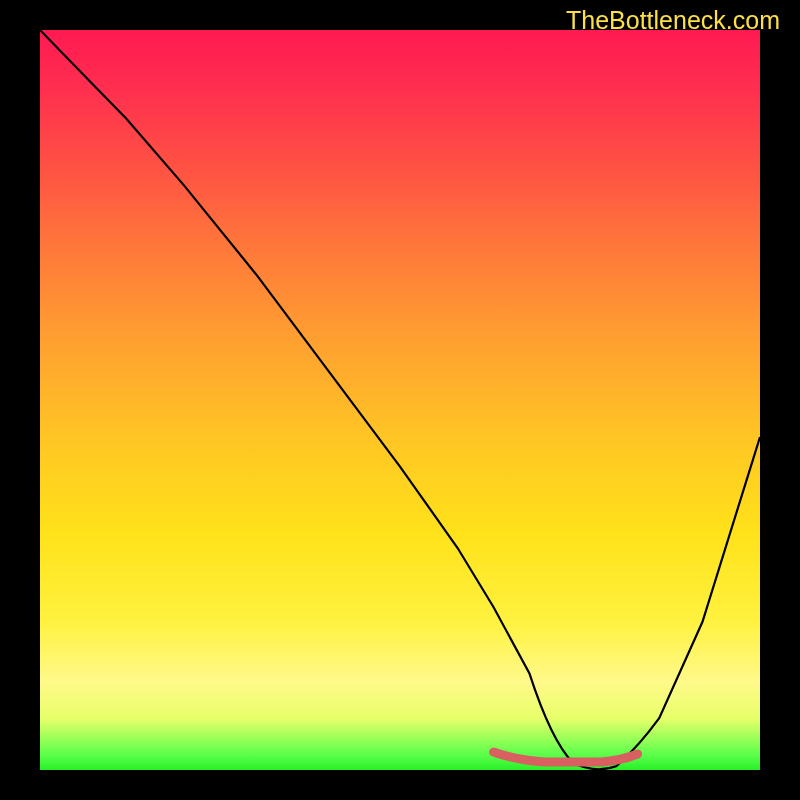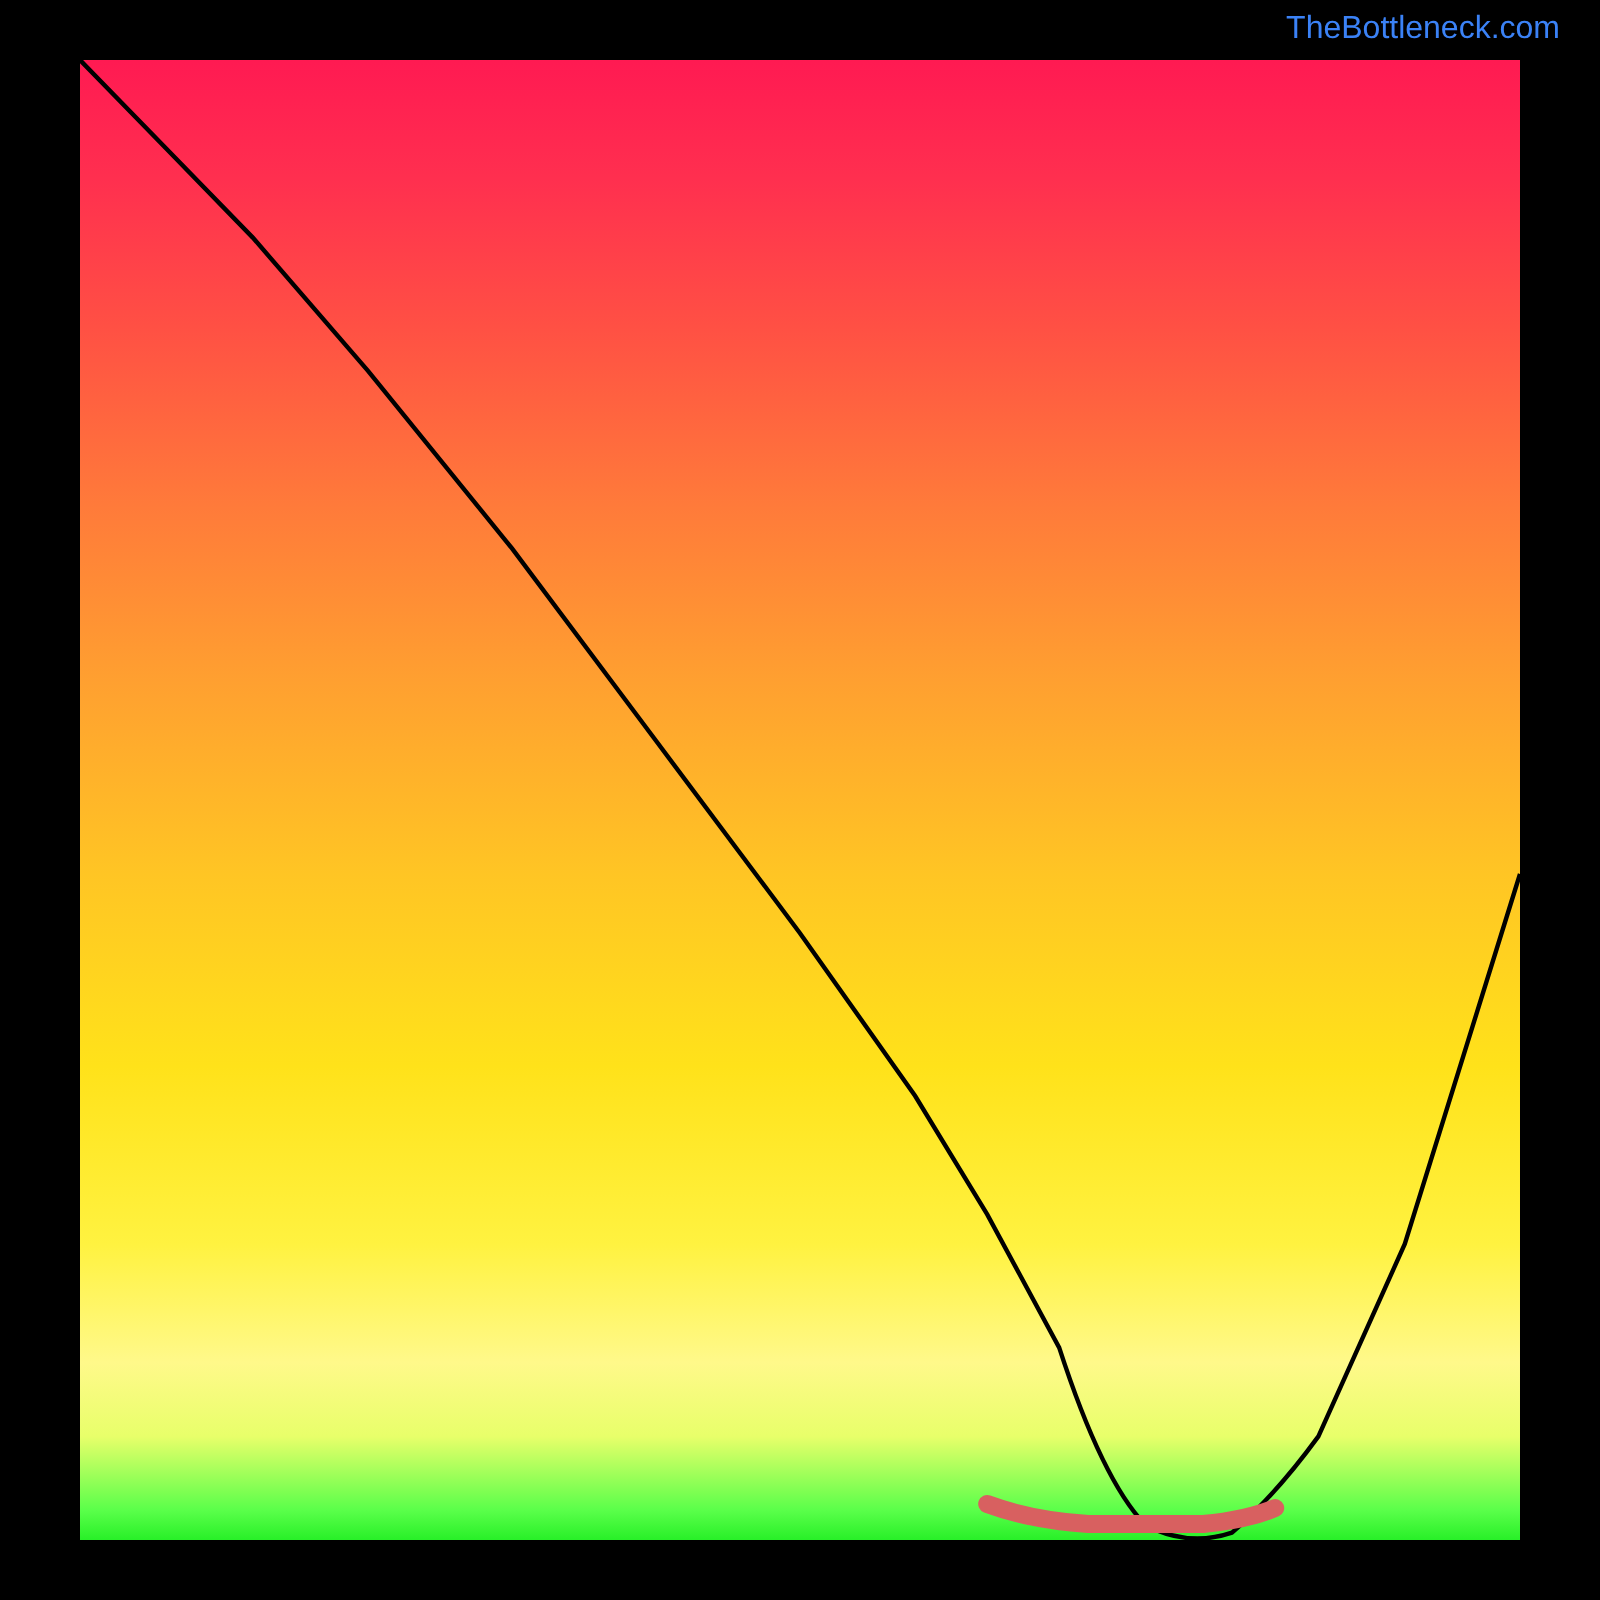--- a/index.html
+++ b/index.html
@@ -7,22 +7,22 @@
     width: 800px;
     height: 800px;
     background: #000;
     position: relative;
     font-family: Arial, sans-serif;
   }
   .watermark {
     position: absolute;
     top: 6px;
     right: 20px;
-    color: #3b82f6;
-    font-size: 16px;
+    color: #fde047;
+    font-size: 25px;
     font-weight: 500;
     z-index: 10;
   }
   .plot-area {
     position: absolute;
     left: 40px;
     top: 30px;
     width: 720px;
     height: 740px;
     overflow: hidden;

